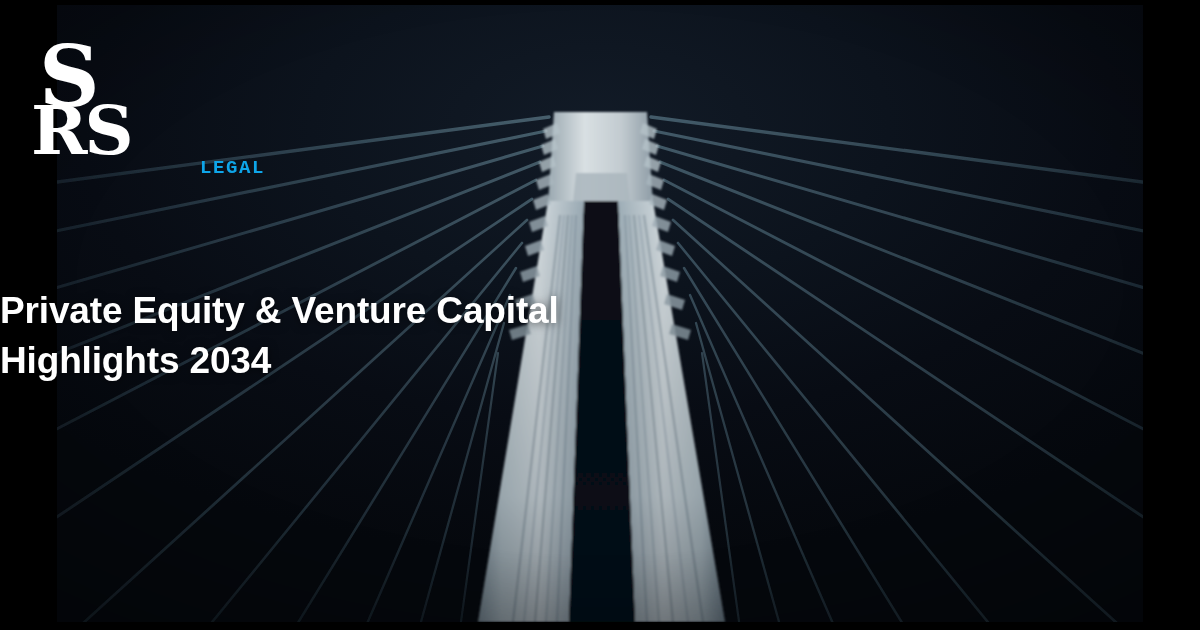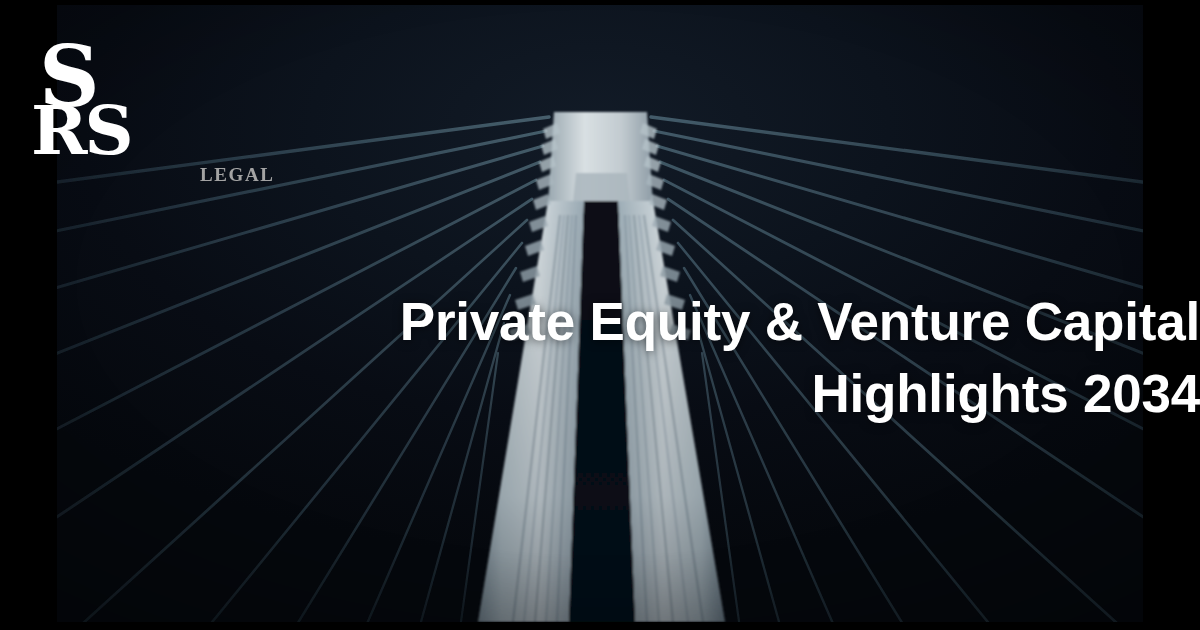--- a/index.html
+++ b/index.html
@@ -94,40 +94,39 @@
     font-weight: 700;
     font-size: 68px;
     line-height: 1;
     color: #ffffff;
     letter-spacing: -0.045em;
   }
   .logo-legal {
     position: absolute;
     left: 169px;
     top: 122px;
-    font-family: Liberation Serif, serif;
+    font-family: Liberation Mono, monospace;
     font-weight: 700;
     font-size: 19px;
     letter-spacing: 0.085em;
-    color: #a3a3a3;
-    margin-top: 7px;
+    color: #0ea5e9;
   }
 
   
   #headline {
     position: absolute;
     left: 0;
     top: 286px;
     width: 1200px;
     z-index: 11;
-    text-align: right;
+    text-align: left;
     color: #ffffff;
     font-family: "Liberation Sans", sans-serif;
     font-weight: 700;
-    font-size: 53px;
+    font-size: 37px;
     line-height: 1.36;
     letter-spacing: -0.004em;
     text-shadow: 0 1px 10px rgba(0,0,0,0.55);
   }
   #headline .line {
     display: block;
     white-space: nowrap;
   }
 </style>
 </head>

